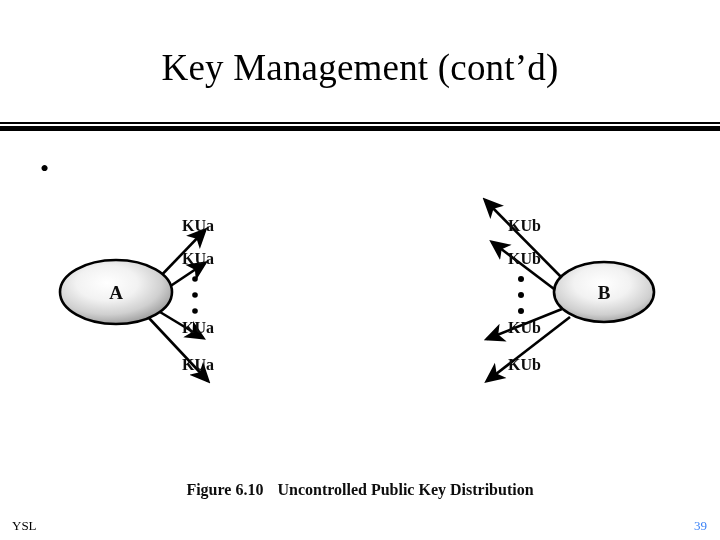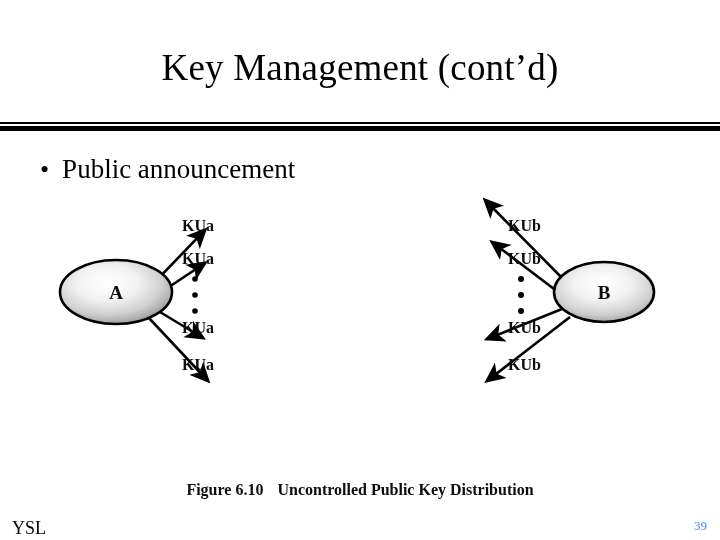--- a/index.html
+++ b/index.html
@@ -135,21 +135,21 @@
     position: absolute;
     left: 0;
     top: 518px;
     width: 720px;
     height: 22px;
   }
   #footer .foot-left {
     position: absolute;
     left: 12px;
     top: 0;
-    font-size: 18px;
+    font-size: 13px;
     color: #000000;
   }
   #footer .foot-center {
     position: absolute;
     left: 0;
     top: 0;
     width: 720px;
     text-align: center;
     font-size: 13px;
     color: #000000;
@@ -171,21 +171,20 @@
   <div id="slide-title">Key Management (cont’d)</div>
 
   <div id="divider">
     <div class="rule-thin"></div>
     <div class="rule-gap"></div>
     <div class="rule-thick"></div>
   </div>
 
   <div id="bullet-row">
     <span class="bullet-glyph">•</span>
-    <span class="bullet-text">Public announcement</span>
   </div>
 
   <div id="figure-area">
     <svg id="figure-svg" width="720" height="230" viewBox="0 0 720 230">
       <defs>
         <radialGradient id="nodeGradA" cx="42%" cy="36%" r="72%">
           <stop offset="0%" stop-color="#ffffff"></stop>
           <stop offset="38%" stop-color="#f2f2f2"></stop>
           <stop offset="68%" stop-color="#d0d0d0"></stop>
           <stop offset="100%" stop-color="#8a8a8a"></stop>

